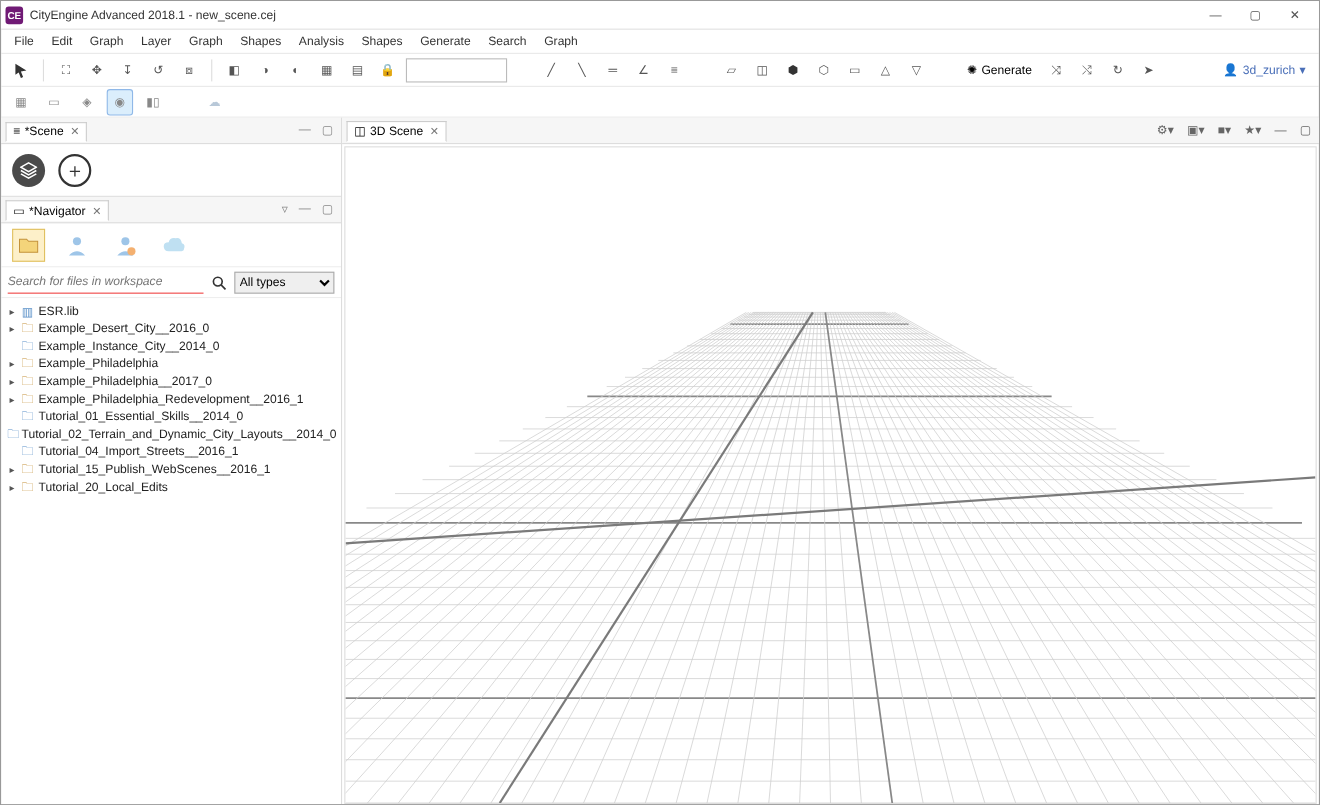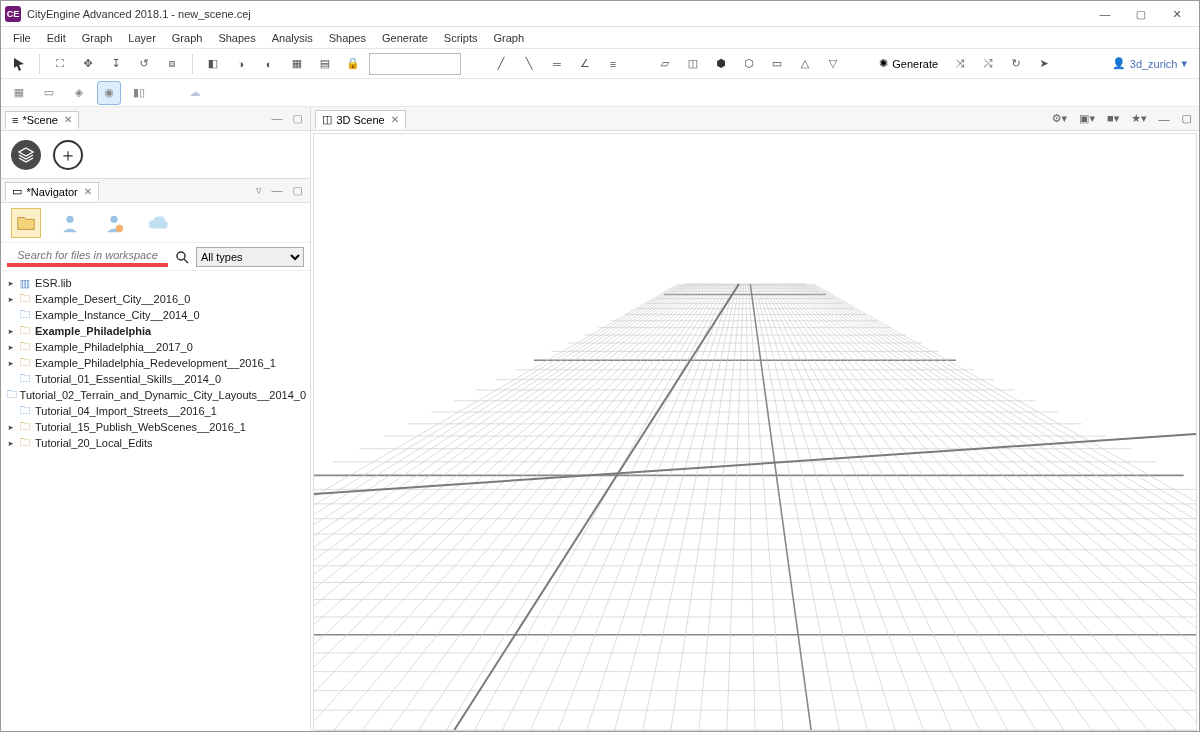--- a/index.html
+++ b/index.html
@@ -38,30 +38,30 @@
 .scene-body { height: 48px; display:flex; align-items:center; gap:12px; padding:6px 10px; border-bottom:1px solid #ddd; }
 .layer-icon-circle { width:30px;height:30px;border-radius:50%;background:#4a4a4a;color:#fff;display:flex;align-items:center;justify-content:center;}
 .plus-circle { width:30px;height:30px;border-radius:50%;border:2px solid #333;display:flex;align-items:center;justify-content:center;font-size:18px;color:#333;cursor:default;}
 
 .navigator-toolbar { height: 40px; display:flex; align-items:center; gap:14px; padding:4px 10px; border-bottom:1px solid #eee; }
 .nav-tbtn { width:30px; height:30px; display:flex;align-items:center;justify-content:center; cursor:default; }
 .nav-tbtn.sel { background:#fdf0c9; border:1px solid #e0c060; }
 .nav-tbtn svg { width:22px;height:22px; }
 
 .search-row { height:28px; display:flex; align-items:center; gap:4px; padding:2px 6px; border-bottom:1px solid #eee; }
-.search-input { flex:1; height:20px; border:none; border-bottom:4px solid #ef4444; font-style: italic; color:#555;text-align:center; }
+.search-input { flex:1; height:20px; border:none; border-bottom:1px solid #ef4444; font-style: italic; color:#555; }
 .search-btn { width:20px;height:20px; display:flex;align-items:center;justify-content:center; cursor:default; }
-.type-select { width:108px; height:20px; border:1px solid #aaa; font-size:11px; }
+.type-select { width:91px; height:20px; border:1px solid #aaa; font-size:11px; }
 
 .tree { flex:1; overflow:auto; padding:4px 2px; }
 .tree-row { display:flex; align-items:center; height:16px; padding:0 2px; white-space:nowrap; cursor:default; }
 .tree-twist { width:12px; text-align:center; color:#555; font-size:9px; }
 .tree-icon { width:16px; display:inline-block; text-align:center; }
 .tree-label { padding-left:2px; color:#222; }
-.tree-label.bold { font-weight:bold; }
+.tree-label.bold { font-weight:normal; }
 
 .right-col { flex:1; display:flex; flex-direction:column; }
 .viewport { flex:1; border:1px solid #ddd; margin:2px; position:relative; overflow:hidden; background:#fff;}
 .viewport svg.grid { position:absolute; inset:0; width:100%; height:100%; }
 .view-controls { position:absolute; top:4px; right:6px; display:flex; gap:6px; align-items:center; }
 .view-controls span { color:#666; cursor:default; padding:1px 3px; }
 .proj-icon { color:#c4923a; }
 .folder-blue { color:#5a90c8; }
 </style>
 </head>
@@ -78,21 +78,21 @@
 <div class="menubar">
   <div class="menu-item">File</div>
   <div class="menu-item">Edit</div>
   <div class="menu-item">Graph</div>
   <div class="menu-item">Layer</div>
   <div class="menu-item">Graph</div>
   <div class="menu-item">Shapes</div>
   <div class="menu-item">Analysis</div>
   <div class="menu-item">Shapes</div>
   <div class="menu-item">Generate</div>
-  <div class="menu-item">Scripts</div>
+  <div class="menu-item">Search</div>
   <div class="menu-item">Graph</div>
 </div>
 
 <div class="toolbar1">
   <div class="tbtn">
     <svg width="14" height="14" viewBox="0 0 14 14">
         <path d="M2 1 L12 7 L7 8 L9 13 L7 14 L5 9 L2 11 Z" fill="#333"></path>
       </svg>
   </div>
   <div class="tsep"></div>

